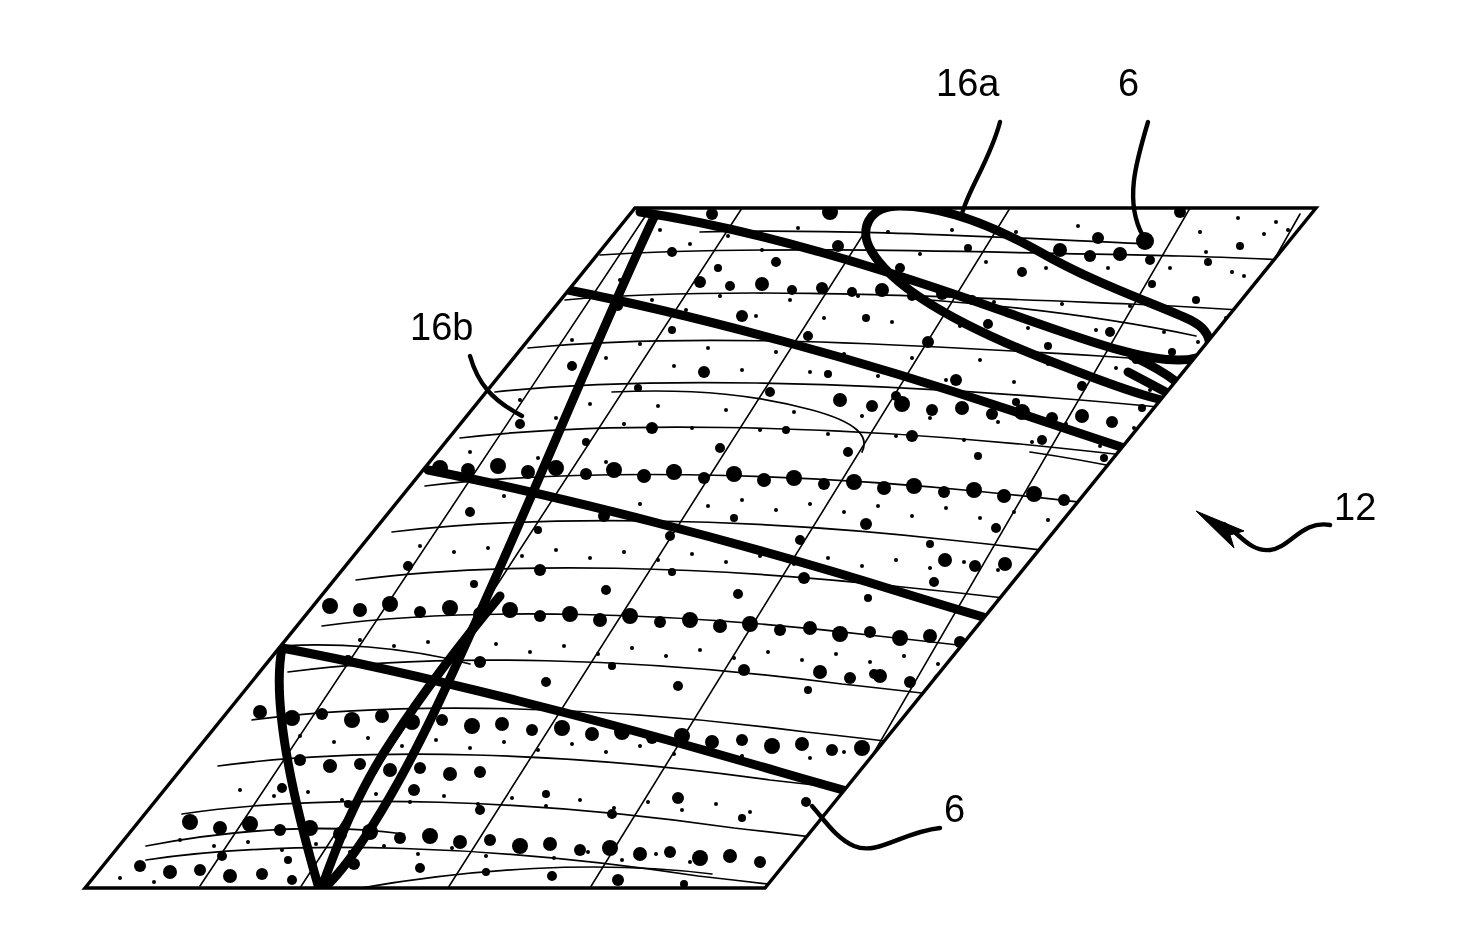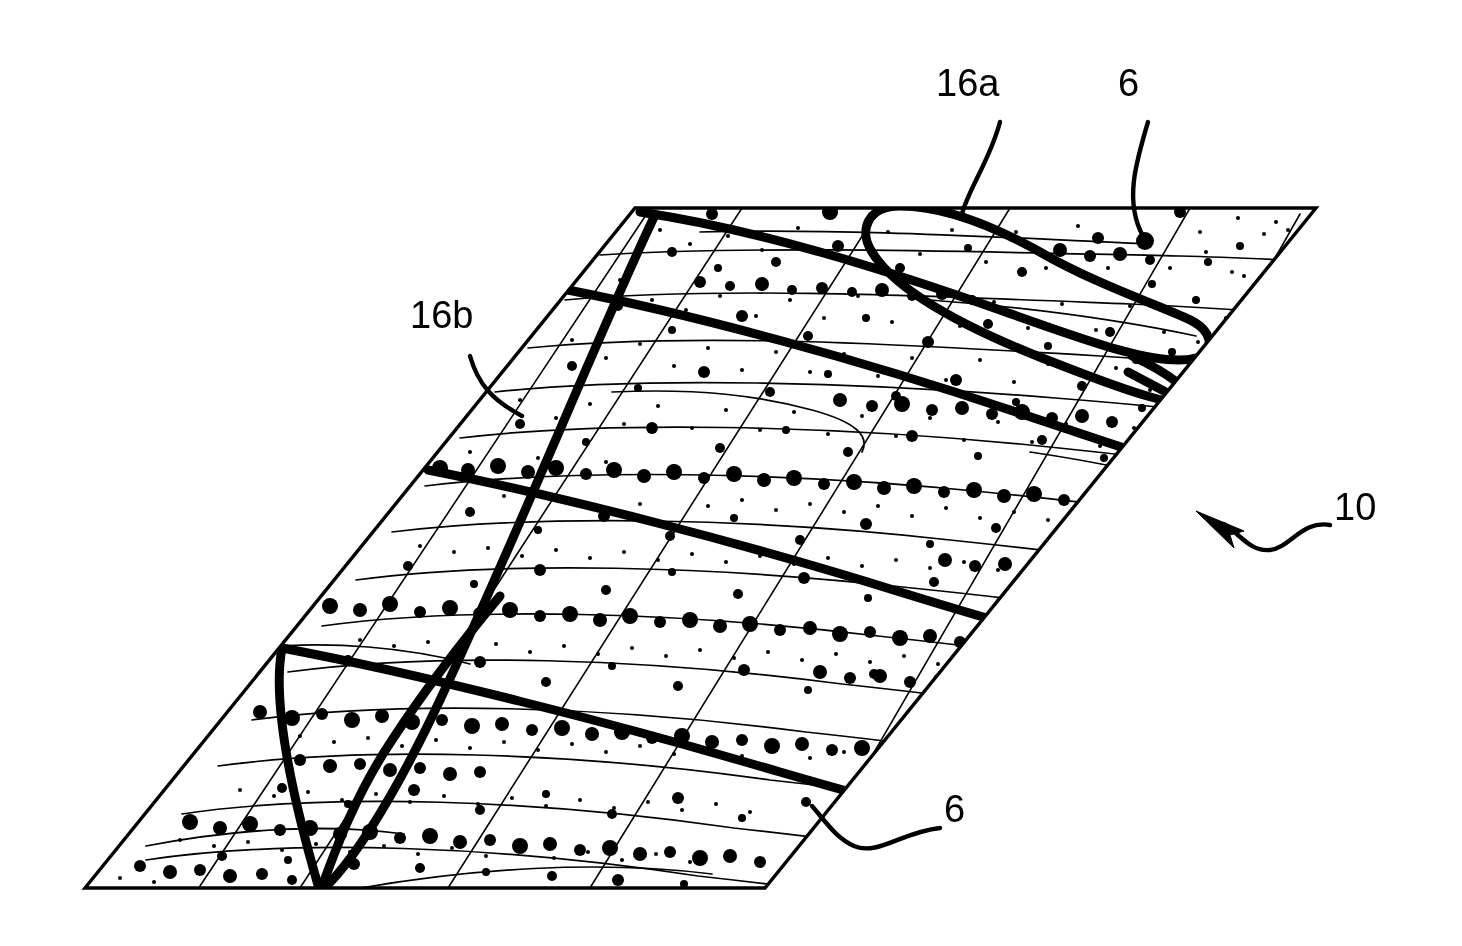--- a/index.html
+++ b/index.html
@@ -571,19 +571,19 @@
 
     <polygon points="1196,511 1244,531 1230,535 1234,548" fill="#000" stroke="#000" stroke-width="1"></polygon>
 
     <circle cx="1145" cy="241" r="9" fill="#000"></circle>
   </svg>
 
   <div class="lbl" style="left:936px;top:64px;">16a</div>
 
   <div class="lbl" style="left:1118px;top:64px;">6</div>
 
-  <div class="lbl" style="left:410px;top:296px;">16b</div>
+  <div class="lbl" style="left:410px;top:308px;">16b</div>
 
   <div class="lbl" style="left:944px;top:790px;">6</div>
 
-  <div class="lbl" style="left:1334px;top:488px;">10</div>
+  <div class="lbl" style="left:1334px;top:488px;">12</div>
 
 </div>
 
 </body></html>

